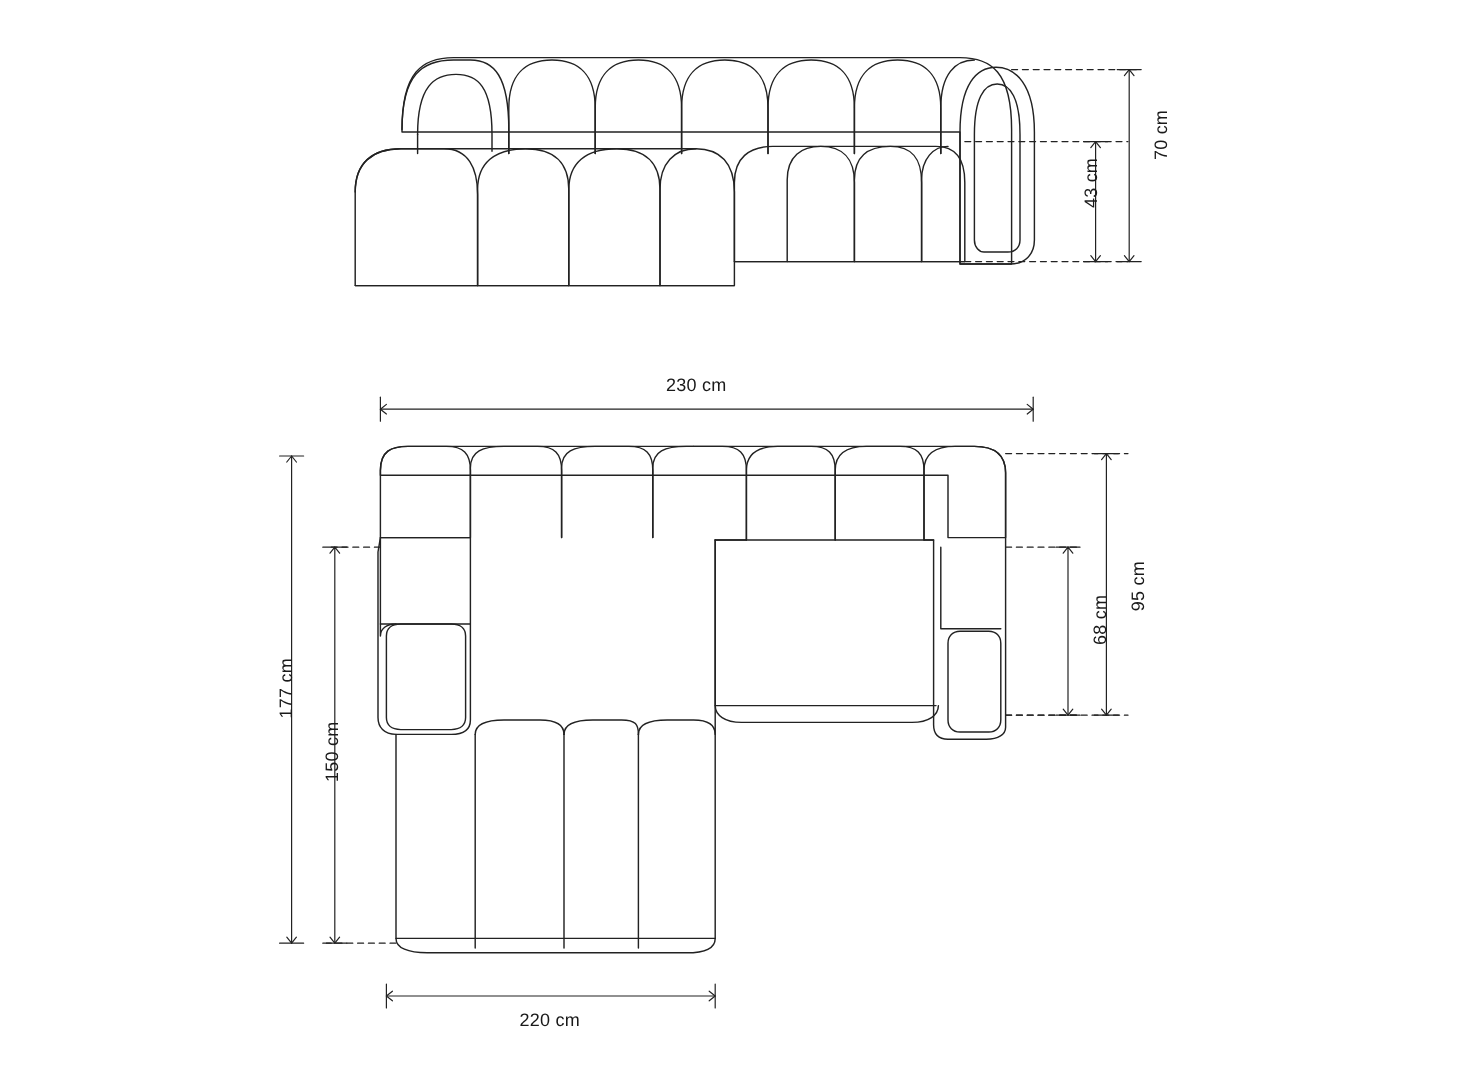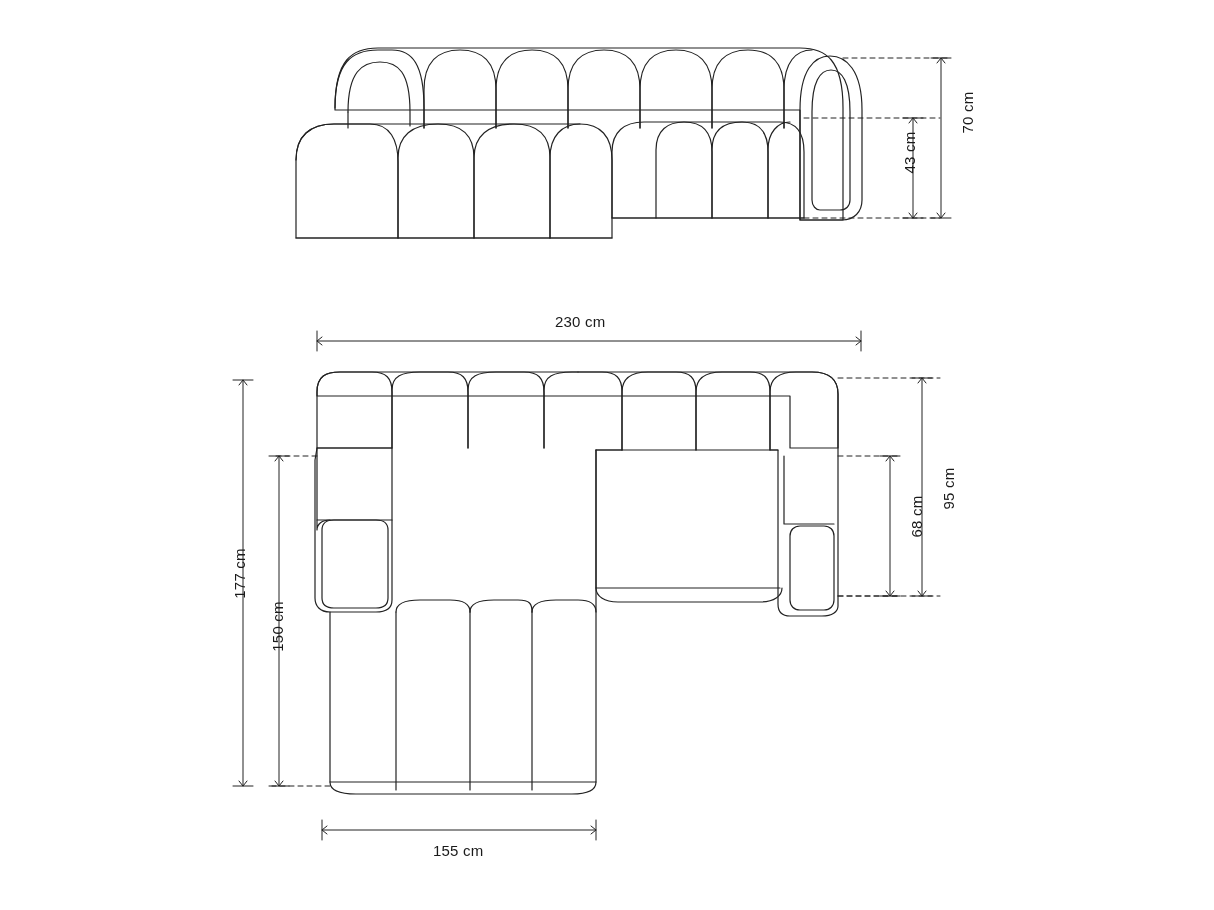--- a/index.html
+++ b/index.html
@@ -224,15 +224,15 @@
   <div class="dim-label" style="left: 555px; top: 313px;">230 cm</div>
 
   <div class="dim-label vertical rot-left" style="left: 928px; top: 480px;">95 cm</div>
 
   <div class="dim-label vertical rot-left" style="left: 896px; top: 508px;">68 cm</div>
 
   <div class="dim-label vertical rot-left" style="left: 214px; top: 565px;">177 cm</div>
 
   <div class="dim-label vertical rot-left" style="left: 252px; top: 618px;">150 cm</div>
 
-  <div class="dim-label" style="left: 433px; top: 842px;">155 cm</div>
+  <div class="dim-label" style="left: 433px; top: 842px;">220 cm</div>
 
 </div>
 
 </body></html>

